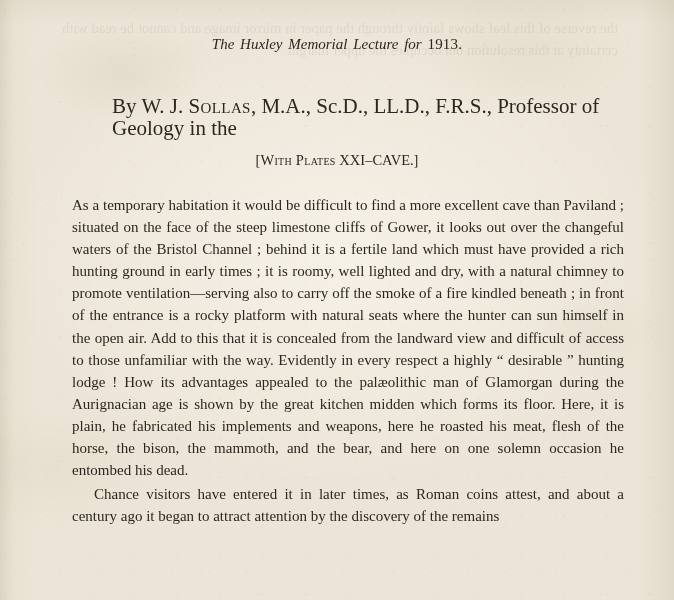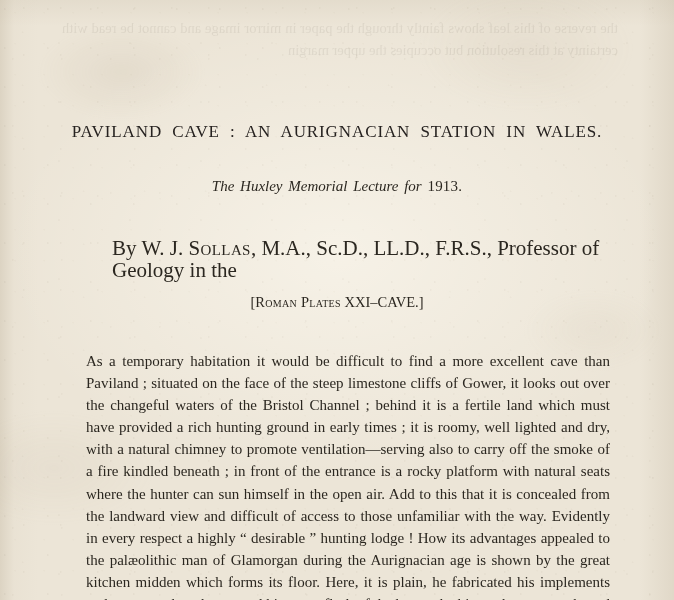--- a/index.html
+++ b/index.html
@@ -127,21 +127,21 @@
   }
   .plates .sc {
     font-variant: small-caps;
     letter-spacing: 0.3px;
   }
 
   .body {
     padding: 22px 48px 0 70px;
   }
   .body p {
-    margin: 16px;
+    margin: 2px;
     font-size: 15px;
     line-height: 22.1px;
     text-align: justify;
     text-justify: inter-word;
     color: #2b2720;
     hyphens: none;
     font-family: Liberation Serif, serif;
   }
   .body p.indent {
     text-indent: 22px;
@@ -157,34 +157,33 @@
 <body>
 
 <div class="page">
 
   <div class="blotch"></div>
 
   <div class="bleed">the reverse of this leaf shows faintly through the paper in mirror image and cannot be read with certainty at this resolution but occupies the upper margin</div>
 
   <div class="content">
 
-    <h1 class="title">PAVILAND CAVE : AN AURIGNACIAN STATION IN WALES.</h1>
 
     <p class="subtitle">
       <span>The Huxley Memorial Lecture for</span>
       <span class="year">1913.</span>
     </p>
 
     <p class="byline">
       <span>By W. J. </span><span class="smallcaps">Sollas</span><span>, M.A., Sc.D., LL.D., F.R.S., Professor of Geology in the</span>
       <br>
     </p>
 
     <p class="plates">
-      <span>[</span><span class="sc">Roman Plates</span><span> XXI–CAVE.]</span>
+      <span>[</span><span class="sc">With Plates</span><span> XXI–CAVE.]</span>
     </p>
 
     <div class="body">
       <p>As a temporary habitation it would be difficult to find a more excellent cave than Paviland ; situated on the face of the steep limestone cliffs of Gower, it looks out over the changeful waters of the Bristol Channel ; behind it is a fertile land which must have provided a rich hunting ground in early times ; it is roomy, well lighted and dry, with a natural chimney to promote ventilation—serving also to carry off the smoke of a fire kindled beneath ; in front of the entrance is a rocky platform with natural seats where the hunter can sun himself in the open air. Add to this that it is concealed from the landward view and difficult of access to those unfamiliar with the way. Evidently in every respect a highly “ desirable ” hunting lodge ! How its advantages appealed to the palæolithic man of Glamorgan during the Aurignacian age is shown by the great kitchen midden which forms its floor. Here, it is plain, he fabricated his implements and weapons, here he roasted his meat, flesh of the horse, the bison, the mammoth, and the bear, and here on one solemn occasion he entombed his dead.</p>
       <p class="indent">Chance visitors have entered it in later times, as Roman coins attest, and about a century ago it began to attract attention by the discovery of the remains</p>
     </div>
 
   </div>
 
   <div class="grain"></div>

